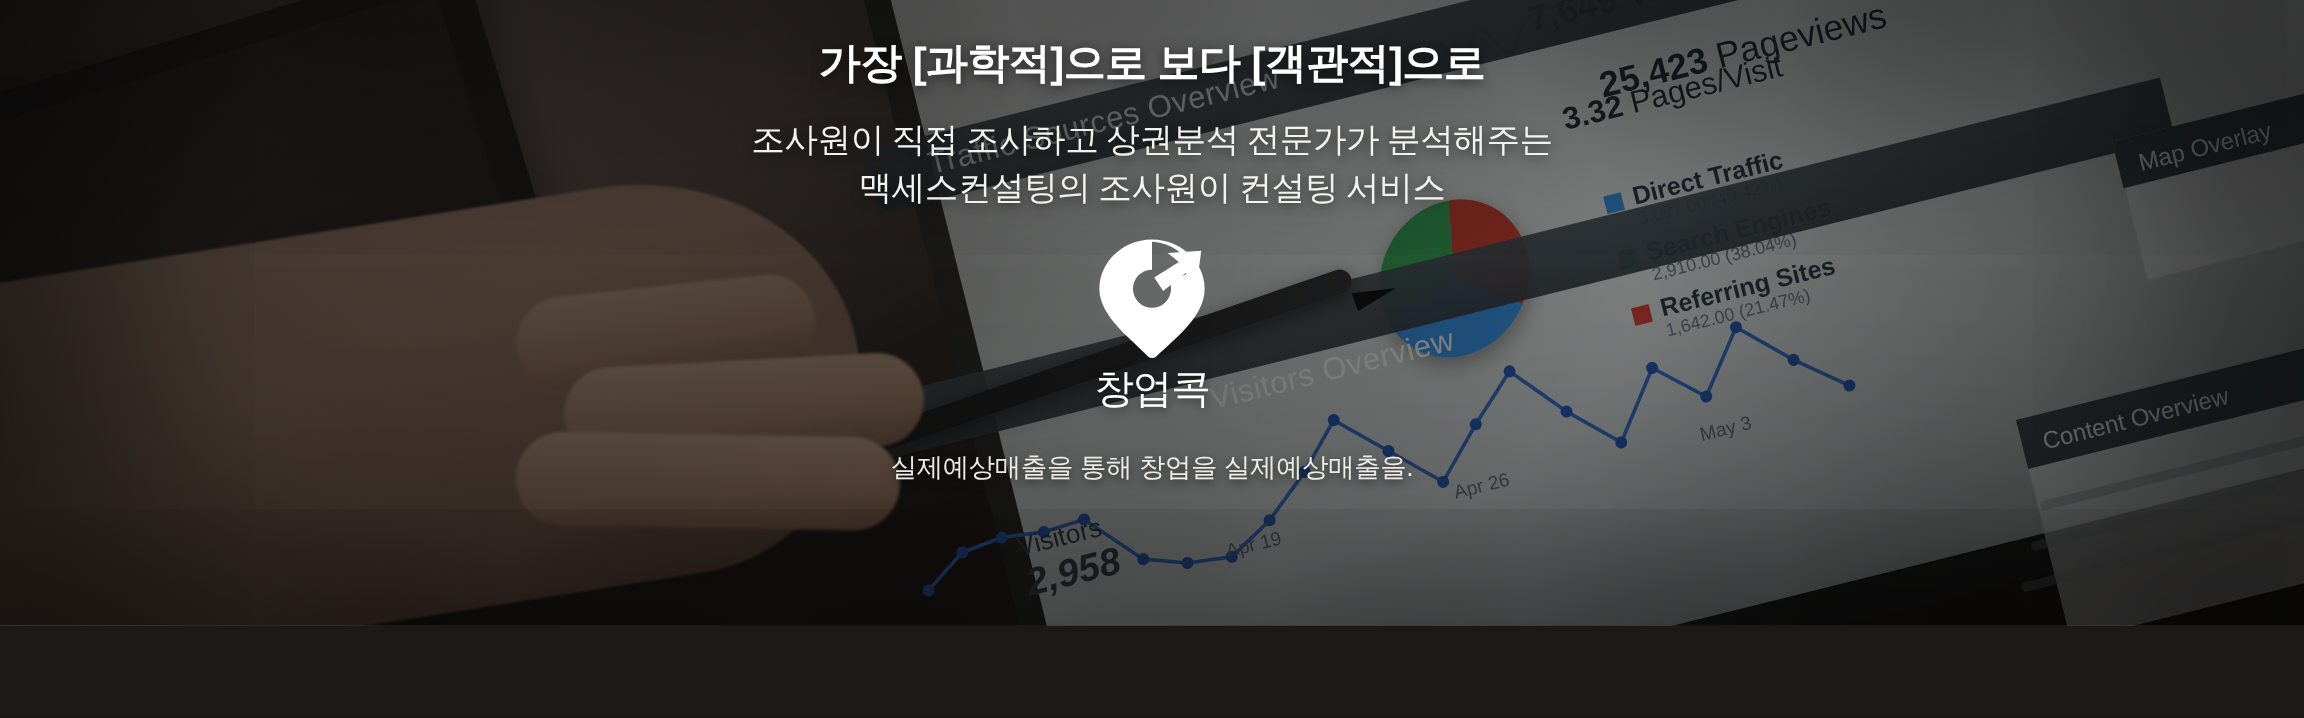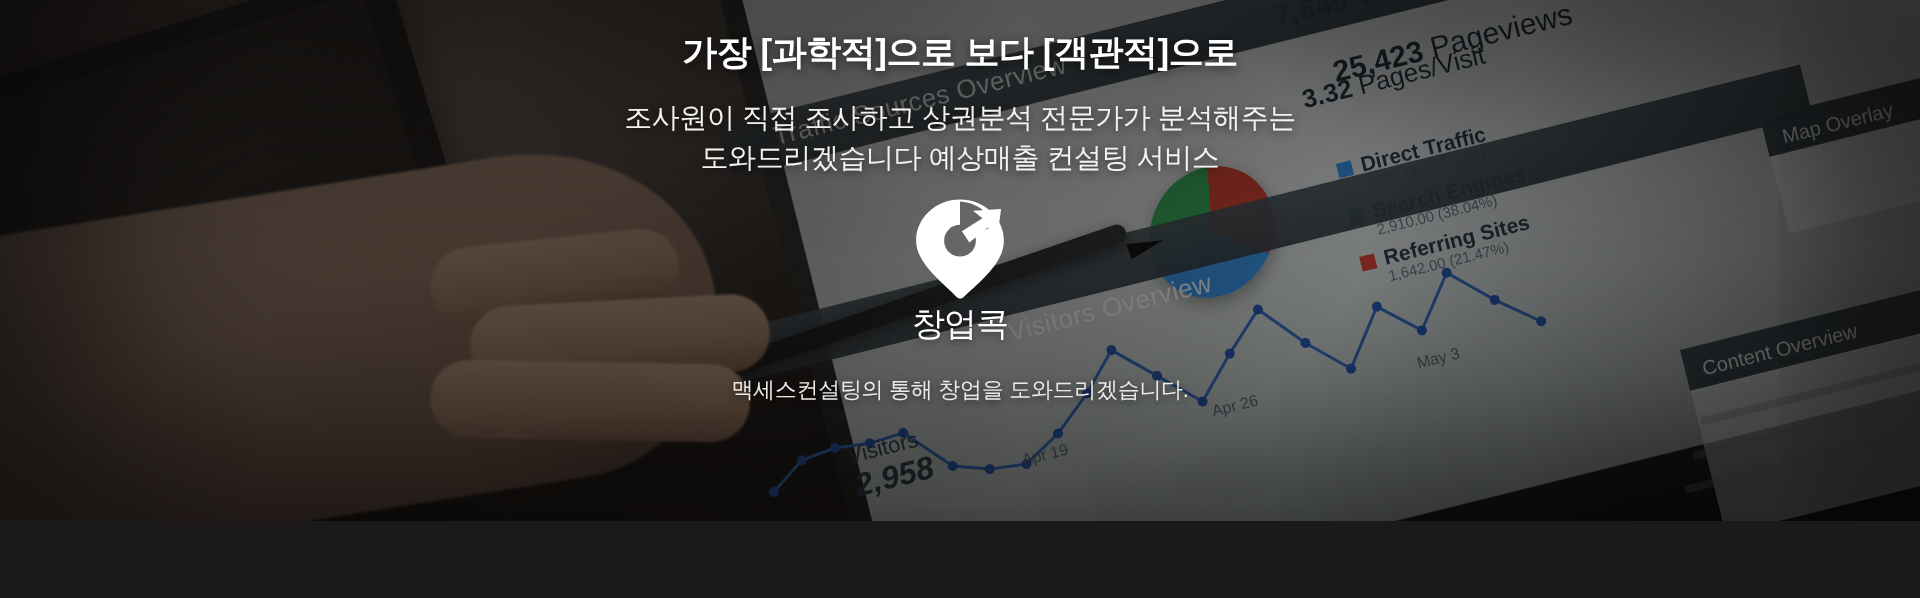--- a/index.html
+++ b/index.html
@@ -253,21 +253,21 @@
   }
   .subhead{
     margin-top:22px;
     font-size:28px;
     font-weight:400;
     color:#f2f2f0;
     line-height:1.42;
     letter-spacing:-0.4px;
     text-shadow:0 2px 9px rgba(0,0,0,.6);
   }
-  .subhead .ln{ display:block; }
+  .subhead .ln{ display:block;font-family:Liberation Serif, serif; }
 
   .logo-block{
     margin-top:16px;
     display:flex; flex-direction:column; align-items:center;
   }
   .logo-mark{ width:112px; height:112px; display:block; }
   .logo-word{
     margin-top:-4px;
     font-size:33px;
     font-weight:400;
@@ -408,33 +408,33 @@
     <div class="scrim"></div>
     <div class="vignette"></div>
   </div>
 
   <div class="content">
 
     <h1 class="headline">가장 [과학적]으로 보다 [객관적]으로</h1>
 
     <p class="subhead">
       <span class="ln">조사원이 직접 조사하고 상권분석 전문가가 분석해주는</span>
-      <span class="ln">도와드리겠습니다 예상매출 컨설팅 서비스</span>
+      <span class="ln">맥세스컨설팅의 조사원이 컨설팅 서비스</span>
     </p>
 
     <div class="logo-block">
       <svg class="logo-mark" viewBox="0 0 120 120">
           <defs>
             <mask id="pinmask">
               <rect x="0" y="0" width="120" height="120" fill="#fff"></rect>
               <circle cx="60" cy="50" r="17" fill="#000"></circle>
               <path d="M60 50 L60 8 A42 42 0 0 1 97 34 Z" fill="#000"></path>
             </mask>
           </defs>
           <path d="M60 6 C34 6 13 26 13 50 c0 25 29 45 43 60 c2.3 2.5 6 2.5 8.3 0 C80 95 107 75 107 50 C107 26 86 6 60 6 Z" fill="#ffffff" mask="url(#pinmask)"></path>
           <path d="M74 18 L104 16 L100 46 L90 36 L70 52 L62 40 L84 26 Z" fill="#ffffff"></path>
         </svg>
       <span class="logo-word">창업콕</span>
     </div>
 
-    <p class="tagline">맥세스컨설팅의 통해 창업을 도와드리겠습니다.</p>
+    <p class="tagline">실제예상매출을 통해 창업을 실제예상매출을.</p>
   </div>
 </div>
 
 </body></html>

